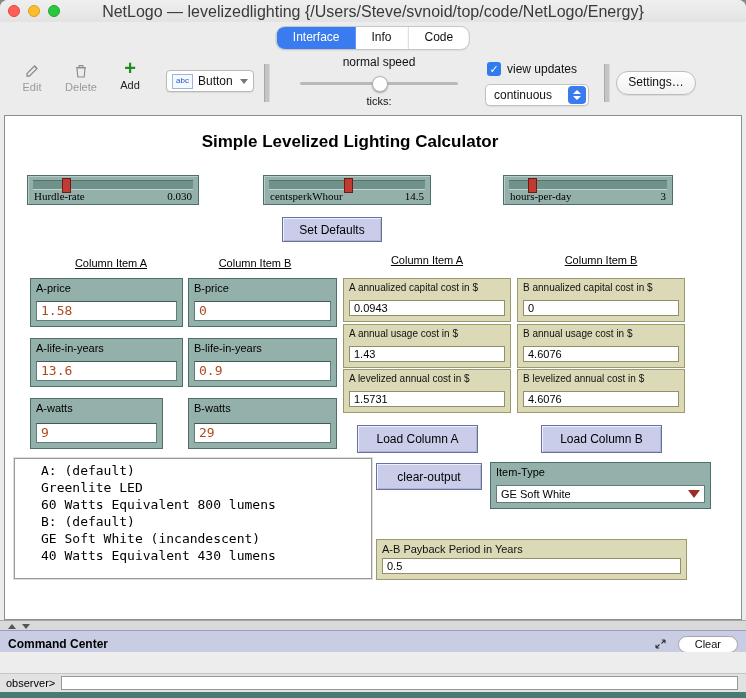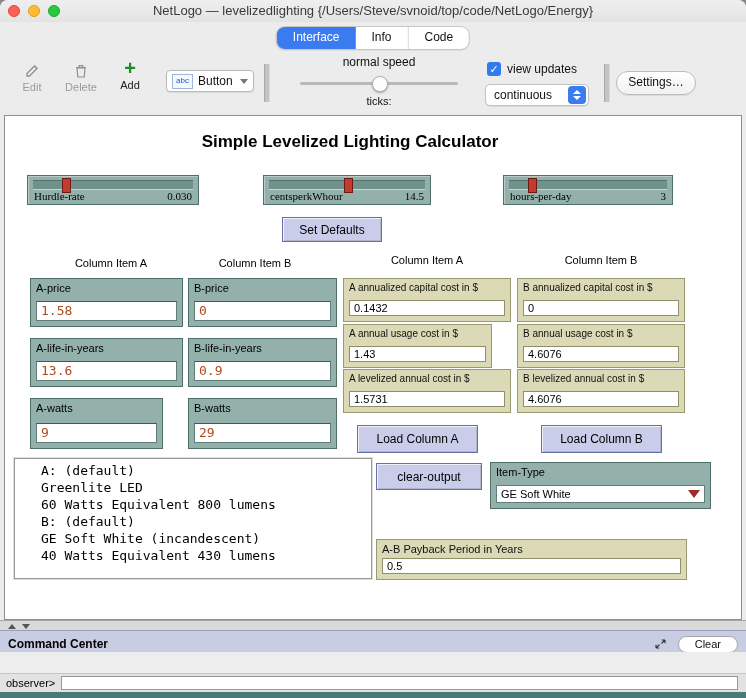--- a/index.html
+++ b/index.html
@@ -4,21 +4,21 @@
 <style>
   html,body{margin:0;padding:0;background:#888;}
   .window{position:relative;width:746px;height:698px;background:#ECECEC;overflow:hidden;
     font-family:"Liberation Sans",sans-serif;border-radius:8px 8px 0 0;margin:0 auto;}
   
   .titlebar{position:absolute;top:0;left:0;right:0;height:22px;background:linear-gradient(#EFEFEF,#E3E3E3);}
   .tl{position:absolute;top:5px;width:12px;height:12px;border-radius:50%;box-sizing:border-box;}
   .tl.red{left:8px;background:#FF5F57;border:1px solid #E0443E;}
   .tl.yel{left:28px;background:#FEBC2E;border:1px solid #D89E24;}
   .tl.grn{left:48px;background:#28C840;border:1px solid #1DA62F;}
-  .win-title{position:absolute;top:3px;left:70px;right:70px;text-align:center;font-size:13px;color:#3A3A3A;
+  .win-title{position:absolute;top:3px;left:70px;right:70px;text-align:center;font-size:16px;color:#3A3A3A;
     white-space:nowrap;overflow:hidden;text-overflow:ellipsis;}
   
   .tabbar{position:absolute;top:26px;left:0;right:0;height:24px;}
   .seg{position:absolute;left:50%;transform:translateX(-50%);display:flex;height:22px;background:#fff;
     border:1px solid #C6C6C6;border-radius:9px;overflow:hidden;box-shadow:0 1px 1px rgba(0,0,0,.06);}
   .seg-item{padding:3px 16px;font-size:12px;color:#111;border-right:1px solid #D9D9D9;cursor:default;}
   .seg-item:last-child{border-right:none;}
   .seg-item.active{background:#3A7BF0;color:#fff;border-right:none;}
   
   .toolbtn{position:absolute;text-align:center;font-size:11px;color:#9A9A9A;}
@@ -45,21 +45,21 @@
   .stepper{position:absolute;right:2px;top:1px;width:18px;height:18px;background:#3A7BF0;border-radius:4px;
     display:flex;flex-direction:column;align-items:center;justify-content:center;gap:2px;}
   .stepper .up{width:0;height:0;border-left:4px solid transparent;border-right:4px solid transparent;border-bottom:4px solid #fff;}
   .stepper .dn{width:0;height:0;border-left:4px solid transparent;border-right:4px solid transparent;border-top:4px solid #fff;}
   .mac-btn{position:absolute;background:linear-gradient(#FFFFFF,#F1F1F1);border:1px solid #BDBDBD;border-radius:12px;
     font-size:12px;color:#111;text-align:center;box-shadow:0 1px 1px rgba(0,0,0,.08);}
   
   .iface{position:absolute;left:4px;right:4px;top:115px;height:505px;background:#FFFFFF;border:1px solid #8E8E8E;
     box-sizing:border-box;overflow:hidden;}
   .iface-title{position:absolute;top:16px;left:0;width:690px;text-align:center;font-size:17px;font-weight:bold;color:#000;}
-  .colhdr{position:absolute;font-size:11px;color:#000;text-align:center;}
+  .colhdr{position:absolute;font-size:11px;color:#000;text-align:center;text-decoration:underline;}
   
   .nl-slider{position:absolute;background:#93B1AA;border:1px solid #4E6E68;box-sizing:border-box;
     box-shadow:inset 1px 1px 0 rgba(255,255,255,.35);}
   .sl-groove{position:absolute;left:5px;right:5px;top:4px;height:8px;background:#6F928B;
     border-top:1px solid #54736D;border-bottom:1px solid #C7D6D2;}
   .sl-thumb{position:absolute;top:-3px;width:7px;height:13px;background:#C23B33;border:1px solid #6E1B16;}
   .sl-row{position:absolute;left:6px;right:6px;bottom:2px;display:flex;justify-content:space-between;font-size:11px;color:#000;font-family:Liberation Serif, serif;}
   .nl-input{position:absolute;background:#93B1AA;border:1px solid #4E6E68;box-sizing:border-box;}
   .nl-input .lbl{font-size:11px;color:#000;padding:3px 5px 0;}
   .nl-input .val{position:absolute;left:5px;right:5px;bottom:5px;height:20px;background:#fff;
@@ -237,27 +237,27 @@
       <div class="lbl">A-watts</div>
       <div class="val">9</div>
     </div>
     <div class="nl-input" style="left:183px;top:282px;width:149px;height:51px;">
       <div class="lbl">B-watts</div>
       <div class="val">29</div>
     </div>
 
     <div class="nl-monitor" style="left:338px;top:162px;width:168px;height:44px;">
       <div class="lbl">A annualized capital cost in $</div>
-      <div class="val">0.1432</div>
+      <div class="val">0.0943</div>
     </div>
     <div class="nl-monitor" style="left:512px;top:162px;width:168px;height:44px;">
       <div class="lbl">B annualized capital cost in $</div>
       <div class="val">0</div>
     </div>
-    <div class="nl-monitor" style="left:338px;top:208px;width:149px;height:44px;">
+    <div class="nl-monitor" style="left:338px;top:208px;width:168px;height:44px;">
       <div class="lbl">A annual  usage cost in $</div>
       <div class="val">1.43</div>
     </div>
     <div class="nl-monitor" style="left:512px;top:208px;width:168px;height:44px;">
       <div class="lbl">B annual usage cost in $</div>
       <div class="val">4.6076</div>
     </div>
     <div class="nl-monitor" style="left:338px;top:253px;width:168px;height:44px;">
       <div class="lbl">A levelized annual cost in $</div>
       <div class="val">1.5731</div>

